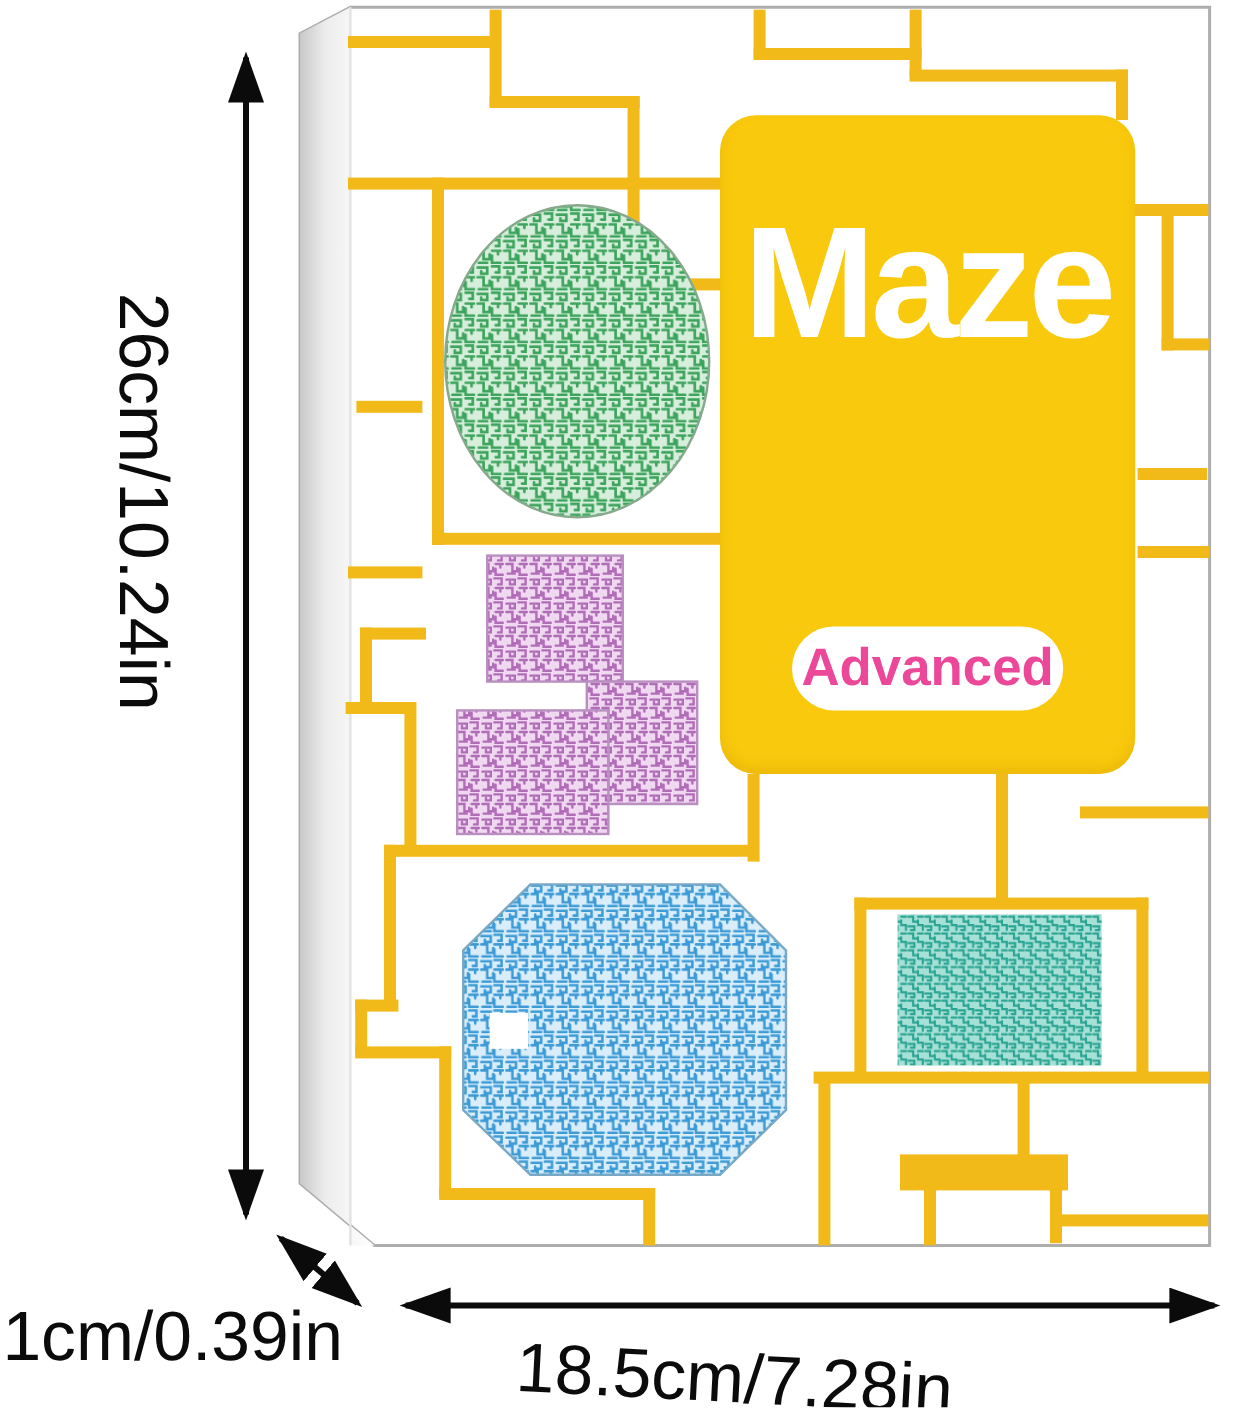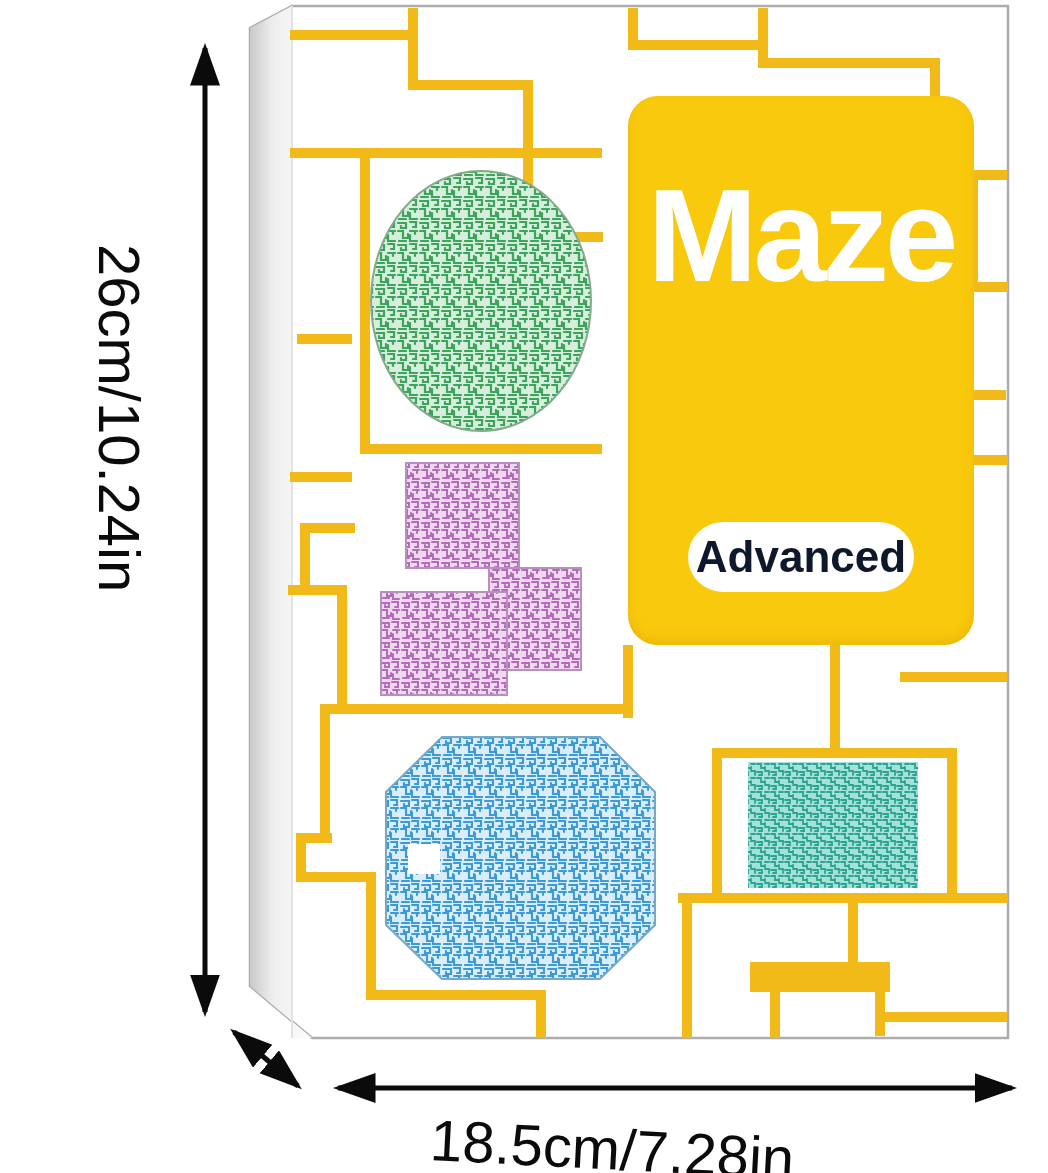--- a/index.html
+++ b/index.html
@@ -11,21 +11,20 @@
     font-family:"Liberation Sans", sans-serif;
   }
   .canvas svg{position:absolute;left:0;top:0;}
   
   .card{
     position:absolute;
     left:600px;top:96px;width:346px;height:549px;
     background:#F9C90D;
     border-radius:30px;
     box-shadow:inset 0 -6px 10px rgba(215,160,0,.35);
-    margin-left:28px;
   }
   .title-line{
     width:100%;
     text-align:center;
     font-size:132px;
     font-weight:bold;
     letter-spacing:-4px;
     line-height:0.88;
     color:#ffffff;
   }
@@ -34,21 +33,21 @@
     position:absolute;
     left:50%;top:426px;
     transform:translateX(-50%);
     width:226px;height:70px;
     background:#ffffff;
     border-radius:40px;
     text-align:center;
     line-height:70px;
     font-size:44px;
     font-weight:bold;
-    color:#0f172a;
+    color:#ec4899;
   }
   
   .dim{
     position:absolute;
     color:#0b0b0b;
     font-size:58px;
     white-space:nowrap;
   }
   .dim-h{
     left:86px;top:244px;
@@ -177,15 +176,16 @@
   </svg>
 
   <div class="card">
     <div class="title-block">
       <div class="title-line">Maze</div>
     </div>
     <div class="badge">Advanced</div>
   </div>
 
   <div class="dim dim-h">26cm/10.24in</div>
+  <div class="dim dim-d">1cm/0.39in</div>
   <div class="dim dim-w">18.5cm/7.28in</div>
 
 </div>
 
 </body></html>

